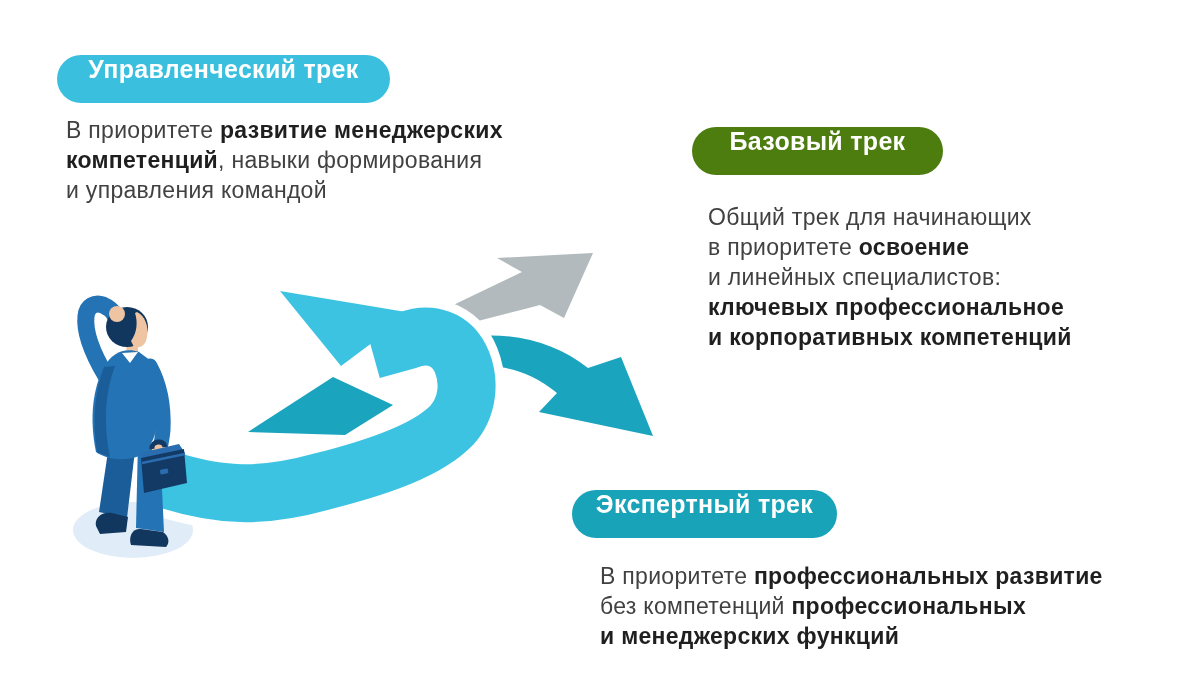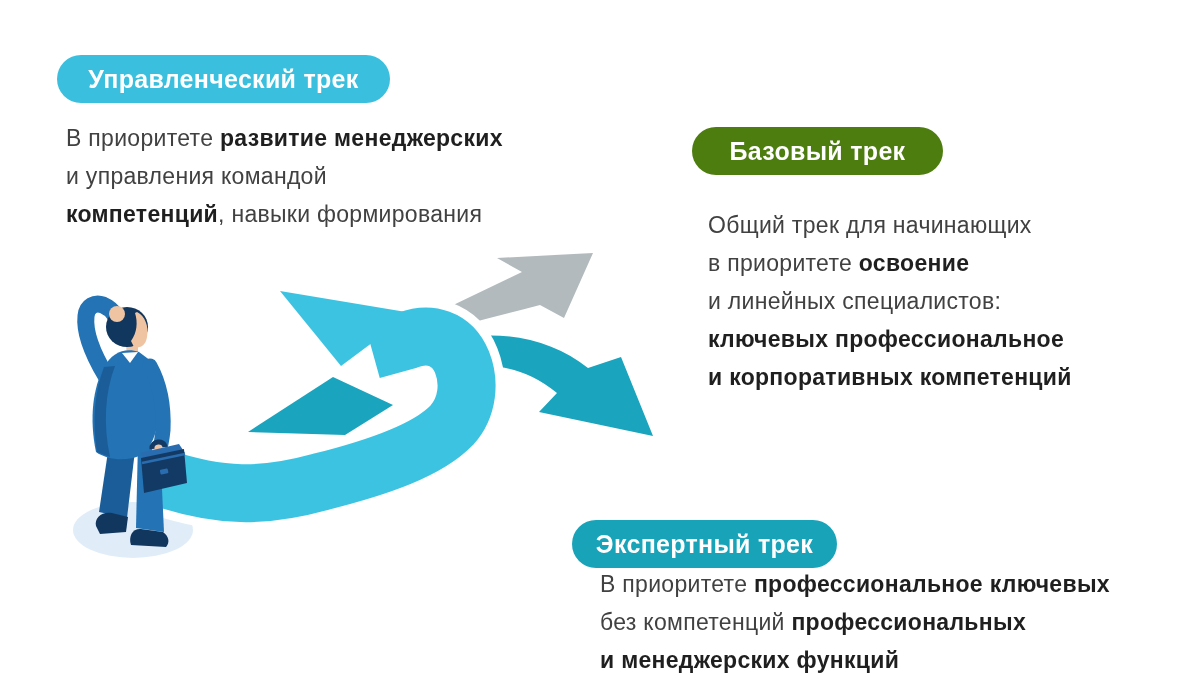--- a/index.html
+++ b/index.html
@@ -2,29 +2,29 @@
 <html><head>
 <meta charset="utf-8">
 <style>
   html,body{margin:0;padding:0;background:#ffffff;}
   .canvas{
     position:relative;width:1200px;height:700px;background:#ffffff;
     overflow:hidden;font-family:"Liberation Sans",sans-serif;
   }
   .illustration{position:absolute;left:0;top:0;width:1200px;height:700px;}
   .badge{
-    position:absolute;display:flex;align-items:center;justify-content:center;
+    position:absolute;display:flex;align-items:flex-start;justify-content:center;
     height:48px;border-radius:24px;color:#ffffff;font-weight:700;
     font-size:25px;letter-spacing:.3px;white-space:nowrap;
   }
   .badge-management{left:57px;top:55px;width:333px;}
   .badge-basic{left:692px;top:127px;width:251px;}
-  .badge-expert{left:572px;top:520px;width:265px;}
+  .badge-expert{left:572px;top:490px;width:265px;}
   .desc{position:absolute;font-size:23px;color:#414141;letter-spacing:.3px;}
-  .desc .line{height:30px;line-height:30px;white-space:nowrap;margin-top:8px;}
+  .desc .line{height:30px;line-height:30px;white-space:nowrap;}
   .desc .b{font-weight:700;color:#1f1f1f;}
   .desc-management{left:66px;top:115px;}
   .desc-basic{left:708px;top:202px;}
   .desc-expert{left:600px;top:561px;}
 </style>
 </head>
 <body>
 
 <div class="canvas">
 
@@ -71,37 +71,37 @@
       <path fill="none" stroke="#2a6cb0" stroke-width="2.5" d="M 142,463 L 185,454"></path>
       <rect x="160" y="469" width="8" height="5" rx="1" fill="#2a6cb0" transform="rotate(-12 164 471)"></rect>
     </g>
   </svg>
 
   <div class="badge badge-management" style="background: rgb(58, 191, 222);">
     <span>Управленческий трек</span>
   </div>
   <div class="desc desc-management">
       <div class="line"><span>В приоритете </span><span class="b">развитие менеджерских</span></div>
+      <div class="line"><span class="b">компетенций</span><span>, навыки формирования</span></div>
       <div class="line"><span>и управления командой</span></div>
-      <div class="line"><span class="b">компетенций</span><span>, навыки формирования</span></div>
     </div>
 
   <div class="badge badge-basic" style="background: #4d7c0f;">
     <span>Базовый трек</span>
   </div>
   <div class="desc desc-basic">
       <div class="line"><span>Общий трек для начинающих</span></div>
       <div class="line"><span>в приоритете </span><span class="b">освоение</span></div>
       <div class="line"><span>и линейных специалистов:</span></div>
       <div class="line"><span class="b">ключевых профессиональное</span></div>
       <div class="line"><span class="b">и корпоративных компетенций</span></div>
     </div>
 
   <div class="badge badge-expert" style="background: rgb(24, 163, 185);">
     <span>Экспертный трек</span>
   </div>
   <div class="desc desc-expert">
-      <div class="line"><span>В приоритете </span><span class="b">профессиональное ключевых</span></div>
+      <div class="line"><span>В приоритете </span><span class="b">профессиональных развитие</span></div>
       <div class="line"><span>без компетенций </span><span class="b">профессиональных</span></div>
       <div class="line"><span class="b">и менеджерских функций</span></div>
     </div>
 
 </div>
 
 </body></html>

